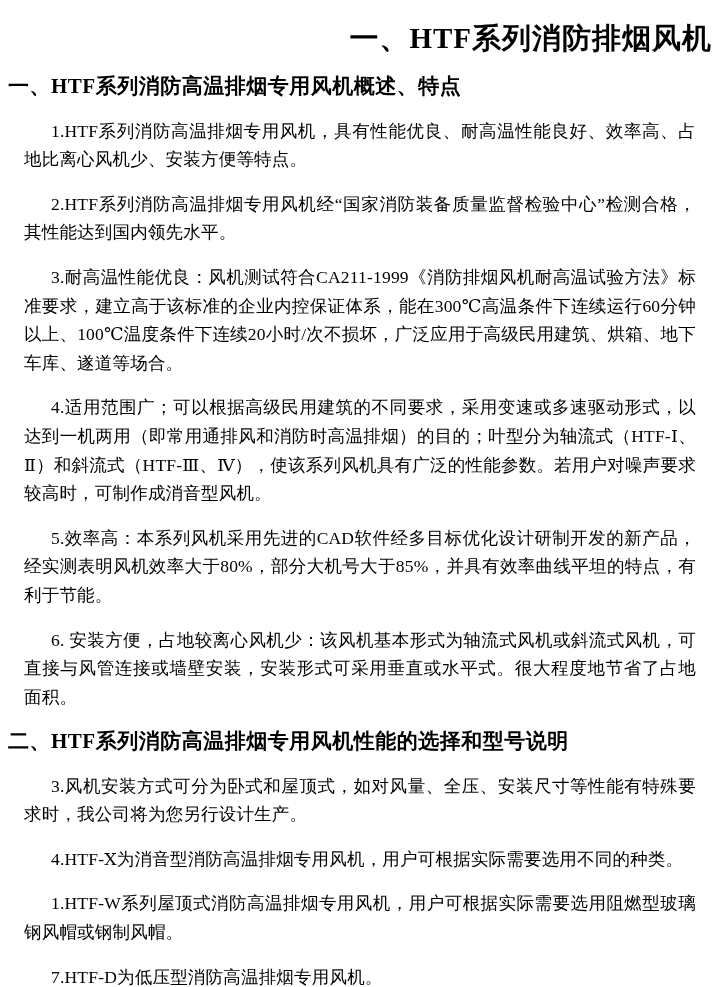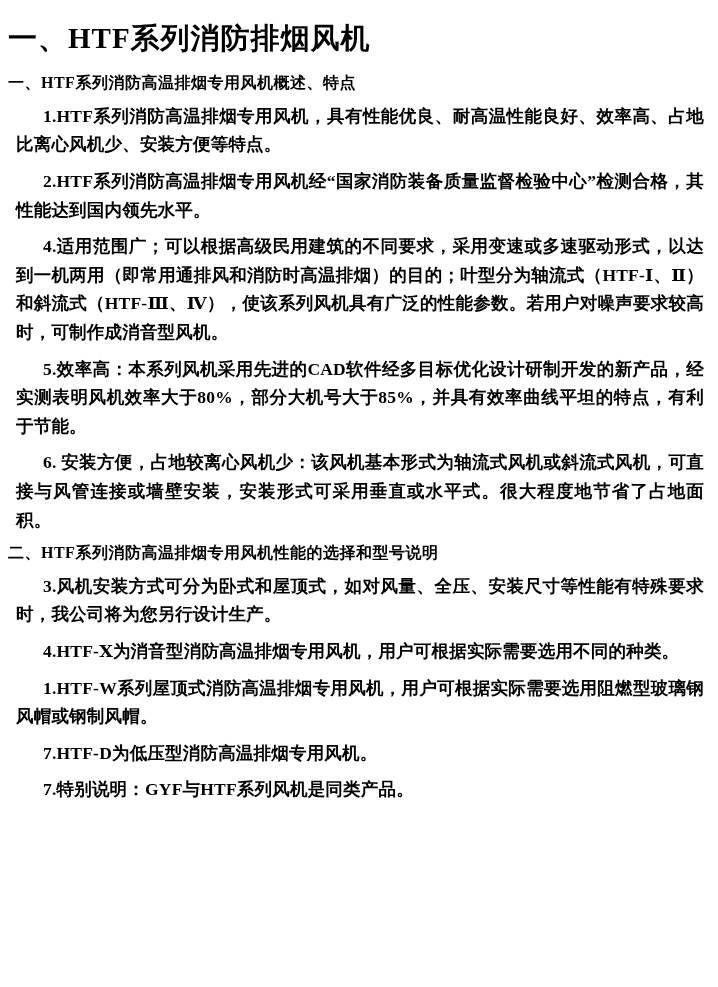--- a/index.html
+++ b/index.html
@@ -12,55 +12,55 @@
     height: 987px;
     box-sizing: border-box;
     background: #ffffff;
     color: #000000;
     font-family: "Liberation Serif", "DejaVu Serif", serif;
     padding: 10px 6px 6px 8px;
     overflow: hidden;
   }
   .doc-title {
     margin: 10px 0 16px 0;
-    text-align: left;
+    text-align: right;
     font-size: 29px;
     font-weight: bold;
     letter-spacing: 1px;
     line-height: 1.25;
   }
   .section-heading {
     margin: 8px 0 6px 0;
-    font-size: 16px;
+    font-size: 21px;
     font-weight: bold;
     letter-spacing: 0.5px;
     line-height: 1.35;
   }
   .para {
-    margin: 8px;
+    margin: 16px;
     font-size: 17.5px;
     line-height: 28.6px;
     text-align: justify;
     text-indent: 27px;
     letter-spacing: 0.2px;
     word-break: break-all;
-    font-weight: bold;
   }
 </style>
 </head>
 <body>
 
 <div class="page">
 
   <h1 class="doc-title">一、HTF系列消防排烟风机</h1>
 
   <h2 class="section-heading">一、HTF系列消防高温排烟专用风机概述、特点</h2>
 
   <p class="para">1.HTF系列消防高温排烟专用风机，具有性能优良、耐高温性能良好、效率高、占地比离心风机少、安装方便等特点。</p>
   <p class="para">2.HTF系列消防高温排烟专用风机经“国家消防装备质量监督检验中心”检测合格，其性能达到国内领先水平。</p>
+  <p class="para">3.耐高温性能优良：风机测试符合CA211-1999《消防排烟风机耐高温试验方法》标准要求，建立高于该标准的企业内控保证体系，能在300℃高温条件下连续运行60分钟以上、100℃温度条件下连续20小时/次不损坏，广泛应用于高级民用建筑、烘箱、地下车库、遂道等场合。</p>
   <p class="para">4.适用范围广；可以根据高级民用建筑的不同要求，采用变速或多速驱动形式，以达到一机两用（即常用通排风和消防时高温排烟）的目的；叶型分为轴流式（HTF-Ⅰ、Ⅱ）和斜流式（HTF-Ⅲ、Ⅳ），使该系列风机具有广泛的性能参数。若用户对噪声要求较高时，可制作成消音型风机。</p>
   <p class="para">5.效率高：本系列风机采用先进的CAD软件经多目标优化设计研制开发的新产品，经实测表明风机效率大于80%，部分大机号大于85%，并具有效率曲线平坦的特点，有利于节能。</p>
   <p class="para">6. 安装方便，占地较离心风机少：该风机基本形式为轴流式风机或斜流式风机，可直接与风管连接或墙壁安装，安装形式可采用垂直或水平式。很大程度地节省了占地面积。</p>
 
   <h2 class="section-heading">二、HTF系列消防高温排烟专用风机性能的选择和型号说明</h2>
 
   <p class="para">3.风机安装方式可分为卧式和屋顶式，如对风量、全压、安装尺寸等性能有特殊要求时，我公司将为您另行设计生产。</p>
   <p class="para">4.HTF-Ⅹ为消音型消防高温排烟专用风机，用户可根据实际需要选用不同的种类。</p>
   <p class="para">1.HTF-W系列屋顶式消防高温排烟专用风机，用户可根据实际需要选用阻燃型玻璃钢风帽或钢制风帽。</p>
   <p class="para">7.HTF-D为低压型消防高温排烟专用风机。</p>

